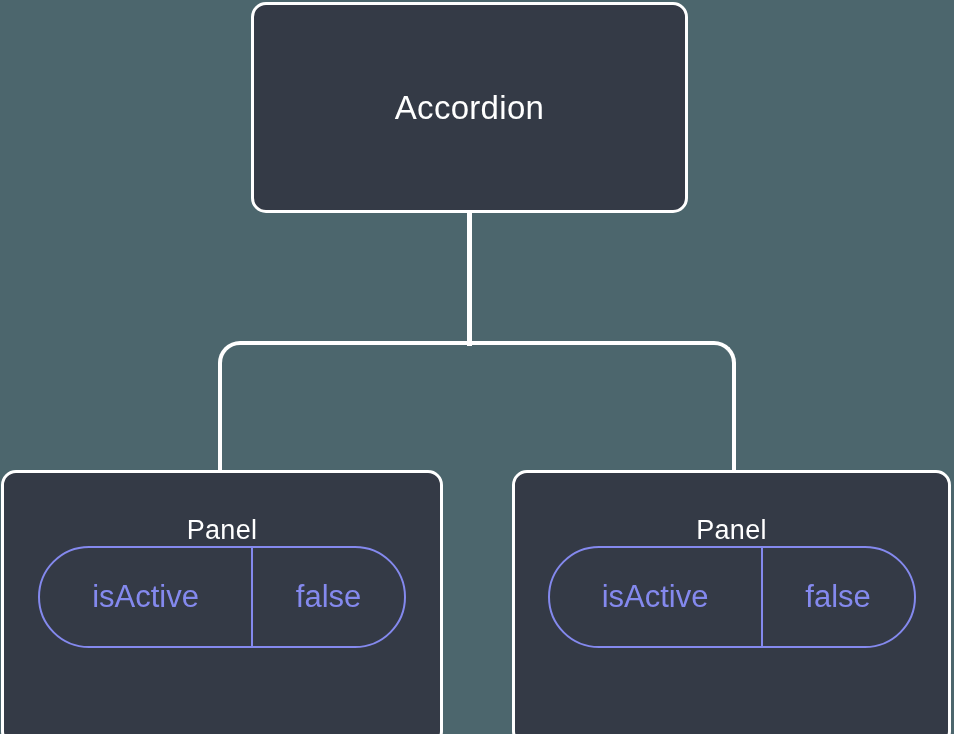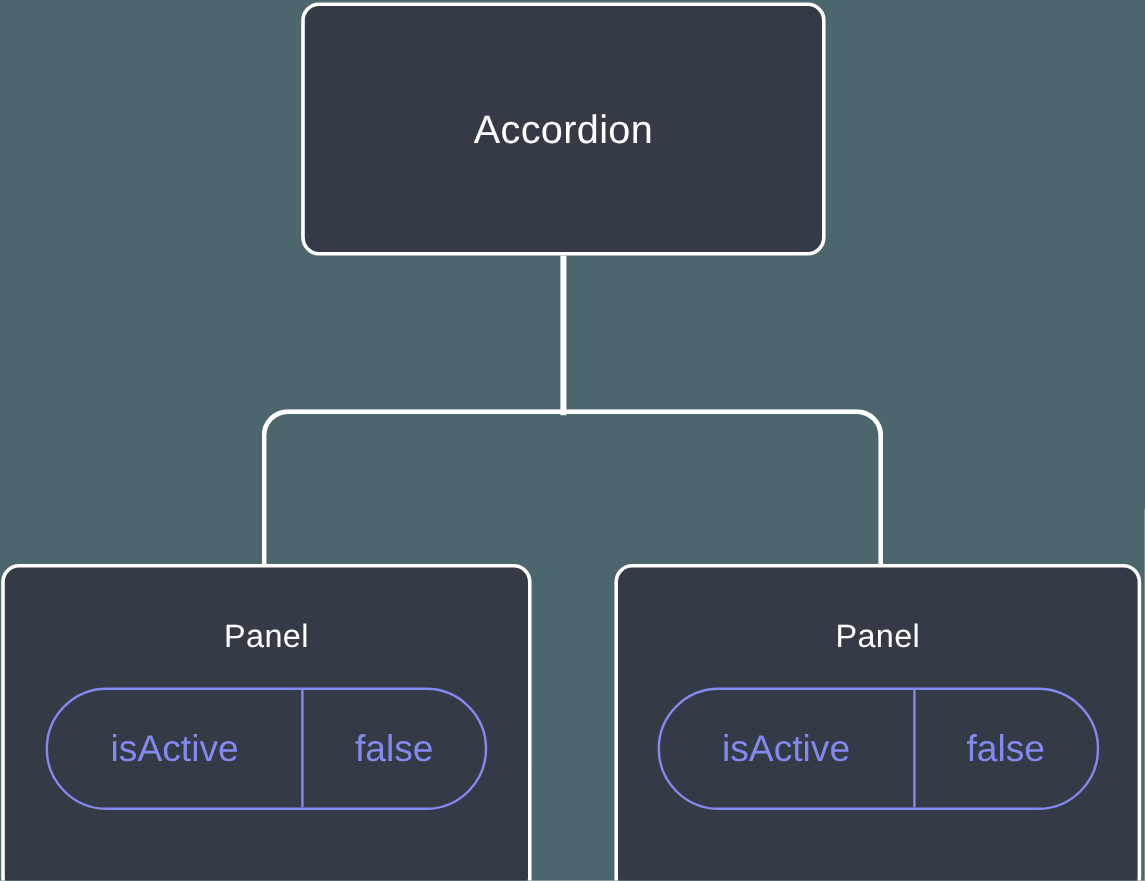--- a/index.html
+++ b/index.html
@@ -76,21 +76,20 @@
   }
   .panel-title {
     margin-top: 42px;
     color: var(--node-text, #ffffff);
     font-size: 27px;
     font-weight: 500;
     letter-spacing: 0.3px;
   }
   .prop-pill {
     box-sizing: border-box;
-    margin-top: 27px;
     width: 368px;
     height: 102px;
     border: 2.5px solid var(--prop-accent, #8489ee);
     border-radius: 51px;
     display: flex;
     align-items: stretch;
     overflow: hidden;
   }
   .prop-cell {
     display: flex;

